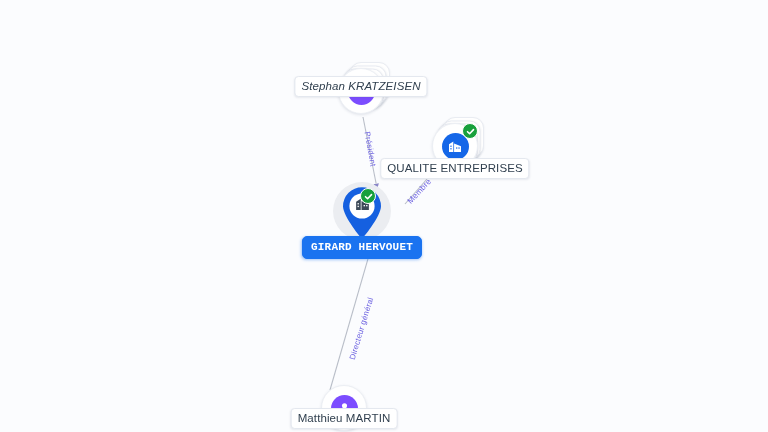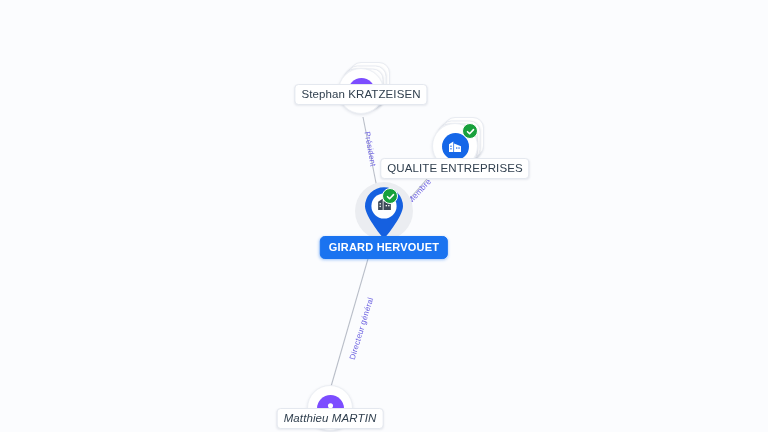--- a/index.html
+++ b/index.html
@@ -202,21 +202,21 @@
     <div class="circle-node">
       <div class="circle-disc">
         <div class="avatar-ring avatar-person">
           <svg width="17" height="17" viewBox="0 0 24 24" fill="#ffffff">
             <circle cx="12" cy="8.2" r="3.6"></circle>
             <path d="M4.8 19.4c0-3.9 3.3-6.1 7.2-6.1s7.2 2.2 7.2 6.1z"></path>
           </svg>
         </div>
       </div>
     </div>
-    <div class="node-label" style="top:15px;">Stephan KRATZEISEN</div>
+    <div class="node-label" style="top:7px;font-style:italic;">Stephan KRATZEISEN</div>
   </div>
 
   <div class="node" style="left:455px; top:146px;">
     <div class="stack">
       <span></span>
         <span></span>
         <span></span>
     </div>
     <div class="circle-node">
       <div class="circle-disc">
@@ -233,21 +233,21 @@
       </div>
       <div class="badge-check" style="right:-1px; top:-1px;">
         <svg width="9" height="9" viewBox="0 0 24 24" fill="none" stroke="#ffffff" stroke-width="4.2" stroke-linecap="round" stroke-linejoin="round">
           <polyline points="4,12.5 9.6,18 20,7"></polyline>
         </svg>
       </div>
     </div>
     <div class="node-label" style="top:15px;margin-top:19px;">QUALITE ENTREPRISES</div>
   </div>
 
-  <div class="node" style="left:384px; top:213px;">
+  <div class="node" style="left:362px; top:213px;font-family:Liberation Mono, monospace;">
     <div class="pin-wrap">
       <div class="pin-halo"></div>
       <svg class="pin-shape" width="44" height="54" viewBox="0 0 44 54">
         <path d="M22 53 C22 53 3 30.5 3 20.2 A19 19 0 1 1 41 20.2 C41 30.5 22 53 22 53 Z" fill="#1560e0"></path>
         <circle cx="22" cy="20" r="12.6" fill="#ffffff"></circle>
       </svg>
       <div class="pin-icon">
         <svg width="17" height="17" viewBox="0 0 24 24" fill="#3d4a58">
           <path d="M3 21V9.5l6.5-4.2V21z"></path>
           <path d="M10.6 21V8.3L21 12.2V21z"></path>
@@ -259,21 +259,21 @@
       </div>
       <div class="badge-check" style="left:29px; top:6px;">
         <svg width="9" height="9" viewBox="0 0 24 24" fill="none" stroke="#ffffff" stroke-width="4.2" stroke-linecap="round" stroke-linejoin="round">
           <polyline points="4,12.5 9.6,18 20,7"></polyline>
         </svg>
       </div>
     </div>
     <div class="node-label selected" style="top:54px;">GIRARD HERVOUET</div>
   </div>
 
-  <div class="node" style="left:330px; top:408px;font-style:italic;">
+  <div class="node" style="left:344px; top:408px;">
     <div class="circle-node">
       <div class="circle-disc">
         <div class="avatar-ring avatar-person">
           <svg width="17" height="17" viewBox="0 0 24 24" fill="#ffffff">
             <circle cx="12" cy="8.2" r="3.6"></circle>
             <path d="M4.8 19.4c0-3.9 3.3-6.1 7.2-6.1s7.2 2.2 7.2 6.1z"></path>
           </svg>
         </div>
       </div>
     </div>

